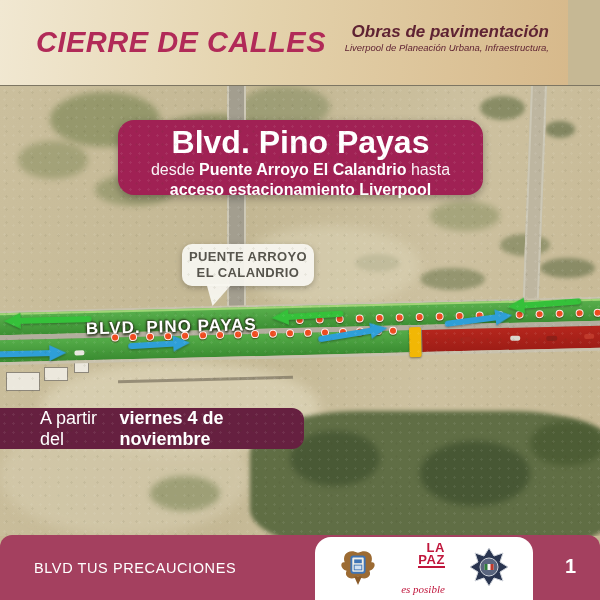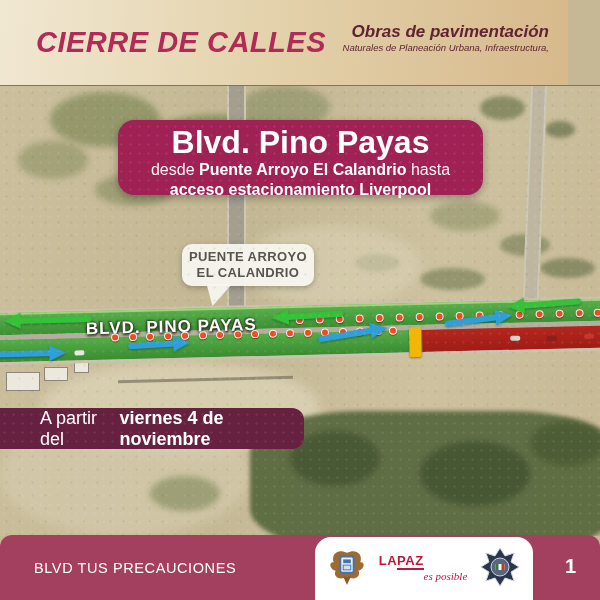--- a/index.html
+++ b/index.html
@@ -66,36 +66,36 @@
   #date-banner b{font-weight:bold;}
   
   #footer{position:absolute;left:0;top:535px;width:600px;height:65px;background:#a4405f;
     border-radius:12px 12px 0 0;}
   #precaution-text{position:absolute;left:34px;top:25px;color:#fff;font-size:14.5px;
     letter-spacing:.6px;}
   #logo-box{position:absolute;left:315px;top:2px;width:218px;height:63px;background:#fff;
     border-radius:16px 16px 0 0;display:flex;align-items:center;justify-content:space-evenly;}
   #page-number{position:absolute;right:24px;top:20px;color:#fff;font-size:20px;font-weight:bold;}
   
-  #lapaz-logo{display:flex;flex-direction:row;align-items:flex-start;line-height:.9;}
+  #lapaz-logo{display:flex;flex-direction:column;align-items:flex-end;line-height:.9;}
   #lapaz-logo .blk{font-size:13px;font-weight:bold;color:#c0163c;letter-spacing:.5px;}
   #lapaz-logo .blk2{border-bottom:2px solid #c0163c;padding-bottom:1px;}
   #lapaz-logo .script{font-family:"Liberation Serif",serif;font-style:italic;font-size:11px;
     color:#c0163c;margin-top:17px;}
 </style>
 </head>
 <body>
 
 <div id="page">
 
   <div id="header">
     <div id="header-title">CIERRE DE CALLES</div>
     <div id="header-right">
       <div id="program-title">Obras de pavimentación</div>
-      <div class="secretariat">Naturales de Planeación Urbana, Infraestructura,</div>
+      <div class="secretariat">Liverpool de Planeación Urbana, Infraestructura,</div>
     </div>
   </div>
 
   <div id="map">
 
     <div class="p" style="left:50px;top:6px;width:110px;height:55px;background:#75814e;opacity:.6;filter:blur(3px);"></div>
     <div class="p" style="left:150px;top:28px;width:130px;height:60px;background:#6c7a47;opacity:.55;filter:blur(3px);"></div>
     <div class="p" style="left:240px;top:0;width:90px;height:42px;background:#7b865a;opacity:.5;filter:blur(3px);"></div>
     <div class="p" style="left:18px;top:55px;width:70px;height:38px;background:#77824f;opacity:.45;filter:blur(3px);"></div>
     <div class="p" style="left:95px;top:88px;width:80px;height:32px;background:#6f7c4a;opacity:.45;filter:blur(3px);"></div>

